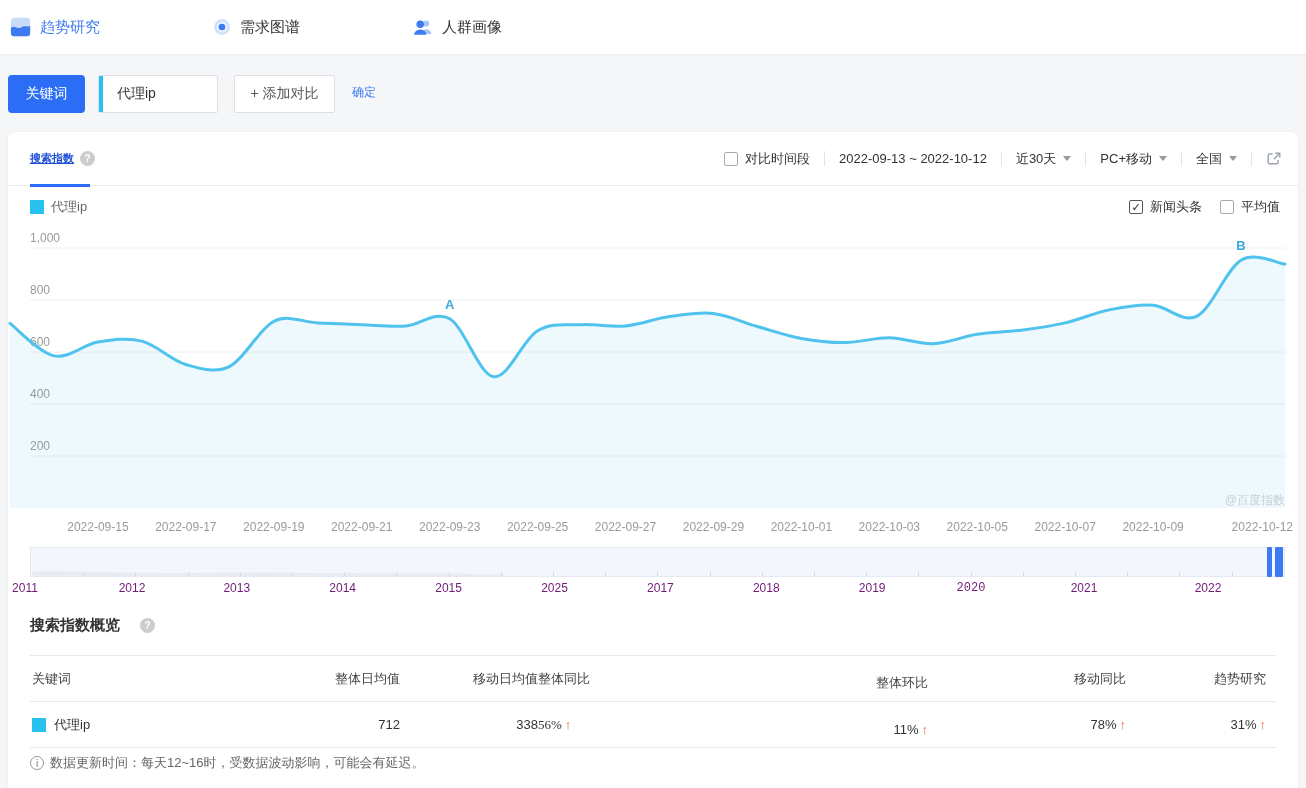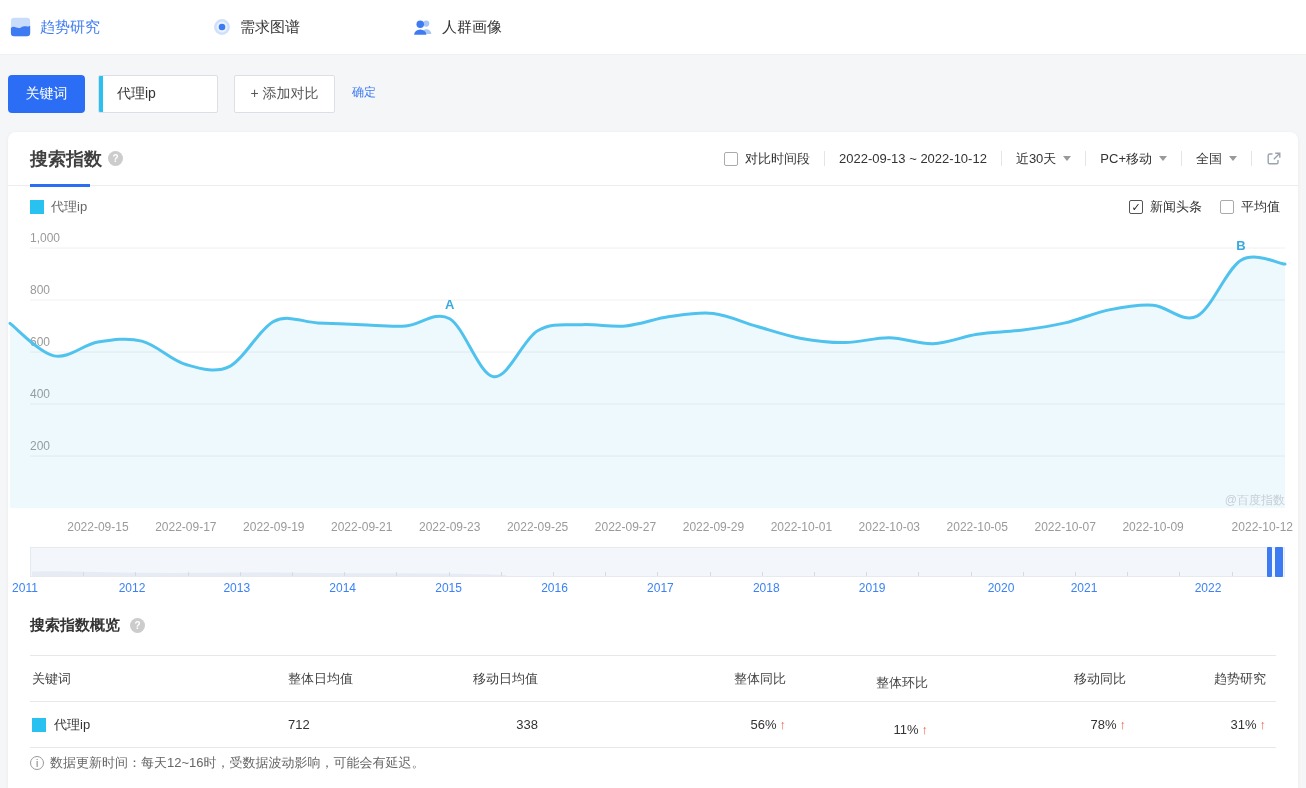--- a/index.html
+++ b/index.html
@@ -19,21 +19,21 @@
   .kw-accent{width:4px;height:100%;background:#29c1f0;}
   .kw-text{font-size:14px;color:#333;padding-left:14px;}
   .add-btn{position:absolute;left:234px;top:0;width:101px;height:38px;background:#fff;border:1px solid #dcdfe6;border-radius:2px;font-size:14px;color:#555;cursor:pointer;font-family:inherit;}
   .confirm{position:absolute;left:352px;top:9px;font-size:12px;color:#3e7bf2;cursor:pointer;text-decoration:none;}
 
   
   .card{position:absolute;top:132px;left:8px;width:1290px;height:656px;background:#fff;border-radius:8px 8px 0 0;box-shadow:0 1px 4px rgba(0,0,0,.05);}
 
   .tab-row{position:absolute;top:0;left:0;right:0;height:54px;border-bottom:1px solid #ededed;display:flex;align-items:center;justify-content:space-between;padding:0 16px 0 22px;box-sizing:border-box;}
   .tab{position:relative;display:flex;align-items:center;gap:6px;height:54px;}
-  .tab-label{font-size:18px;font-weight:700;color:#404040;}
+  .tab-label{font-size:11px;font-weight:700;color:#1d4ed8;text-decoration:underline;}
   .tab-underline{position:absolute;left:0;bottom:-1px;width:60px;height:3px;background:#2b6ef5;}
   .help{width:15px;height:15px;border-radius:50%;background:#ccc;color:#fff;font-size:10px;font-weight:700;display:inline-flex;align-items:center;justify-content:center;cursor:pointer;}
 
   .controls{display:flex;align-items:center;gap:14px;font-size:13px;color:#333;}
   .cb{width:14px;height:14px;border:1px solid #aaa;border-radius:2px;background:#fff;display:inline-flex;align-items:center;justify-content:center;font-size:11px;color:#222;line-height:1;cursor:pointer;box-sizing:border-box;}
   .cb.checked{border-color:#555;}
   .ctrl{display:flex;align-items:center;gap:7px;cursor:pointer;}
   .vd{width:1px;height:15px;background:#e5e5e5;}
   .caret{width:0;height:0;border-left:4px solid transparent;border-right:4px solid transparent;border-top:5px solid #999;display:inline-block;}
 
@@ -41,33 +41,33 @@
   .legend{display:flex;align-items:center;gap:7px;font-size:13px;color:#666;}
   .lg-sq{width:14px;height:14px;display:inline-block;}
   .toggles{display:flex;align-items:center;gap:18px;font-size:13px;color:#333;}
 
   #chart{position:absolute;top:96px;left:0;}
 
   .slider{position:absolute;top:415px;left:22px;width:1255px;height:30px;background:#f3f6fb;border:1px solid #e6e9ef;box-sizing:border-box;cursor:pointer;}
   .tick{position:absolute;bottom:0;width:1px;height:4px;background:#d5dbe4;}
   .handle{position:absolute;top:-1px;height:30px;background:#3e7bf2;border-radius:1px;cursor:ew-resize;}
   .years{position:absolute;top:449px;left:22px;width:1255px;height:16px;}
-  .years span{position:absolute;transform:translateX(-50%);font-size:12px;color:#3b82f6;white-space:nowrap;}
-
-  .ov-title{position:absolute;top:484px;left:22px;display:flex;align-items:center;gap:10px;}
+  .years span{position:absolute;transform:translateX(-50%);font-size:12px;color:#701a75;white-space:nowrap;}
+
+  .ov-title{position:absolute;top:484px;left:22px;display:flex;align-items:center;gap:20px;}
   .ov-title b{font-size:15px;color:#333;}
 
   .table{position:absolute;top:523px;left:22px;width:1246px;}
   .thead,.trow{display:flex;align-items:center;height:45px;font-size:13px;}
   .thead{border-top:1px solid #e8e8e8;border-bottom:1px solid #e8e8e8;color:#444;}
   .trow{border-bottom:1px solid #e8e8e8;color:#333;}
   .c1{width:258px;display:flex;align-items:center;gap:8px;padding-left:2px;box-sizing:border-box;}
-  .c2{width:112px;text-align:left;}
+  .c2{width:112px;text-align:right;}
   .c3{width:138px;text-align:right;}
-  .c4{width:248px;text-align:right;}
+  .c4{width:248px;font-family:Liberation Serif, serif;}
   .c5{width:142px;text-align:right;margin-top:9px;}
   .c6{width:198px;text-align:right;}
   .c7{width:140px;text-align:right;}
   .arr{color:#f2553f;font-weight:700;margin-left:3px;}
 
   .note{position:absolute;top:622px;left:22px;display:flex;align-items:center;gap:6px;font-size:13px;color:#666;}
   .info-i{width:14px;height:14px;border-radius:50%;border:1px solid #999;color:#777;font-size:10px;display:inline-flex;align-items:center;justify-content:center;font-style:normal;box-sizing:border-box;}
 </style>
 </head>
 <body>
@@ -237,25 +237,25 @@
         <span class="tick" style="left: 1096.2px;"></span>
         <span class="tick" style="left: 1148.4px;"></span>
         <span class="tick" style="left: 1200.6px;"></span>
       </div>
     <div class="years" id="years">
         <span style="left: -5px;">2011</span>
         <span style="left: 102px;">2012</span>
         <span style="left: 206.8px;">2013</span>
         <span style="left: 312.7px;">2014</span>
         <span style="left: 418.6px;">2015</span>
-        <span style="left: 524.5px;">2016</span>
+        <span style="left: 524.5px;">2025</span>
         <span style="left: 630.4px;">2017</span>
         <span style="left: 736.3px;">2018</span>
         <span style="left: 842.2px;">2019</span>
-        <span style="left: 971px;">2020</span>
+        <span style="left: 941px; font-family: Liberation Mono, monospace;">2020</span>
         <span style="left: 1054px; text-align: center;">2021</span>
         <span style="left: 1178px;">2022</span>
       </div>
 
     <div class="ov-title">
       <b>搜索指数概览</b>
       <span class="help">?</span>
     </div>
 
     <div class="table">

